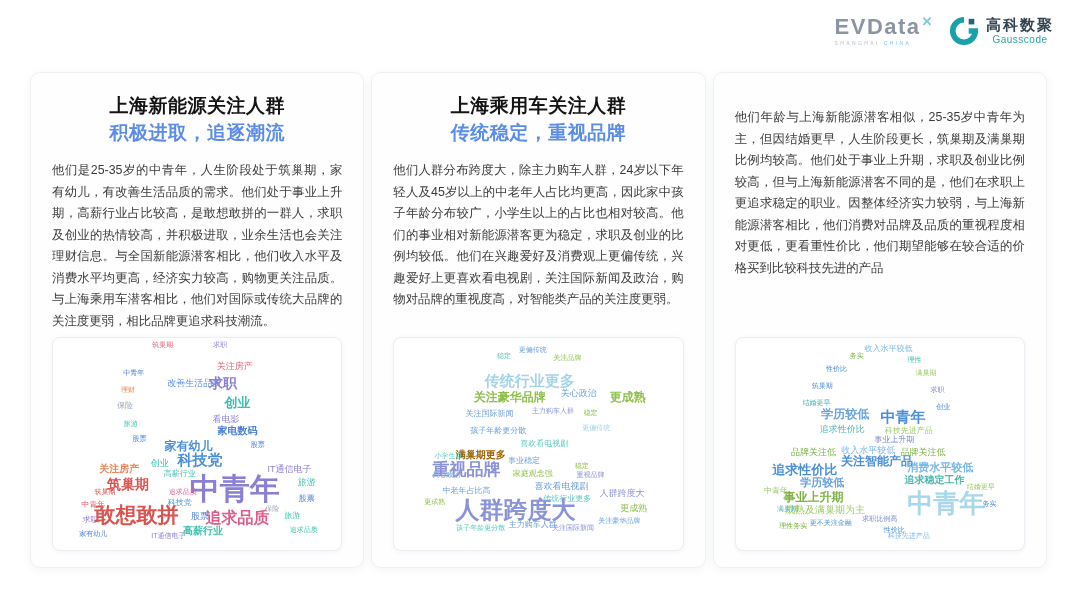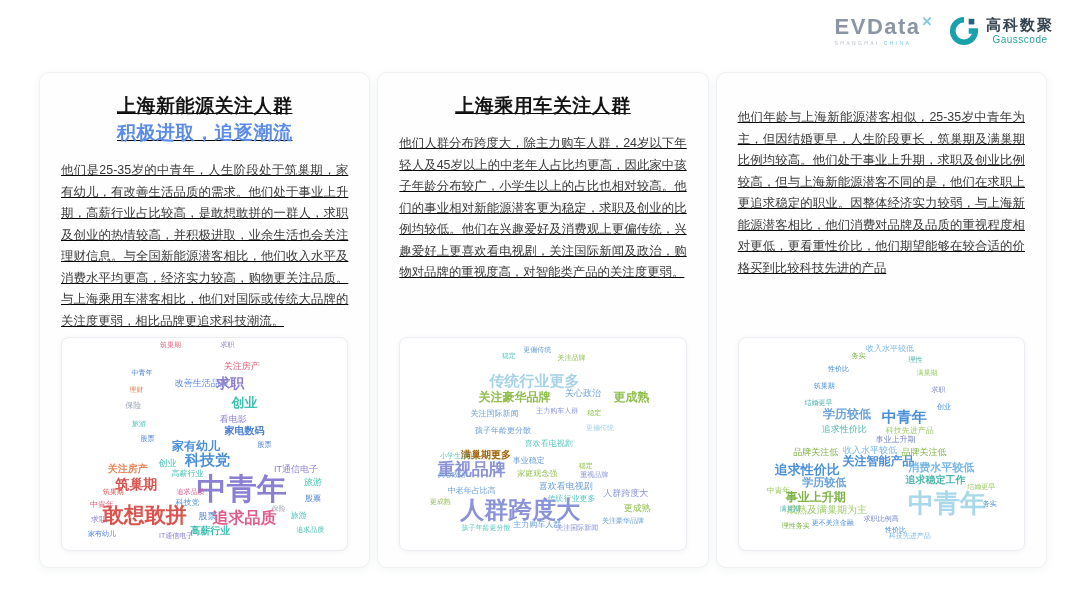--- a/index.html
+++ b/index.html
@@ -13,21 +13,21 @@
   .evdata-word{font-size:22px;font-weight:bold;color:#8b95a3;letter-spacing:1.5px;position:relative;}
   .evdata-mark{color:#7ec8e3;font-size:13px;font-weight:bold;position:relative;top:-8px;left:1px;}
   .evdata-sub{font-size:5px;letter-spacing:2.4px;color:#b7bec7;margin-top:3px;}
   .evdata-sub b{color:#7ec8e3;font-weight:normal;}
   .gc{display:flex;align-items:center;gap:7px;}
   .gc-icon{width:30px;height:30px;}
   .gc-text{display:flex;flex-direction:column;line-height:1.05;text-align:center;}
   .gc-cn{font-size:15px;font-weight:bold;color:#33424e;letter-spacing:2px;}
   .gc-en{font-size:10px;color:#2aa7a3;letter-spacing:.5px;margin-top:2px;}
   
-  .cards{position:absolute;top:72px;left:39px;right:33px;display:flex;gap:7px;text-decoration:underline;}
+  .cards{position:absolute;top:72px;left:30px;right:33px;display:flex;gap:7px;}
   .card{
     flex:1;height:496px;box-sizing:border-box;
     background:#fefefe;border:1px solid #eef0f4;border-radius:10px;
     box-shadow:0 2px 10px rgba(40,60,90,.06);
     padding:20px 21px 16px;display:flex;flex-direction:column;
   }
   .card-title{font-size:19px;font-weight:bold;color:#141414;text-align:center;letter-spacing:.5px;}
   .card-subtitle{font-size:19px;font-weight:bold;color:#5b8ce8;text-align:center;margin-top:1px;letter-spacing:.5px;}
   .card-body{font-size:12.4px;color:#3a3a3a;line-height:1.74;margin-top:14px;text-align:justify;}
   .cloud-panel{
@@ -100,20 +100,21 @@
         <span class="cloud-word" style="left: 44%; top: 78%; font-size: 8px; color: rgb(74, 144, 217); font-weight: normal;">科技党</span>
         <span class="cloud-word" style="left: 45%; top: 72%; font-size: 7px; color: rgb(224, 92, 138); font-weight: normal;">追求品质</span>
         <span class="cloud-word" style="left: 18%; top: 72%; font-size: 7px; color: rgb(217, 83, 79); font-weight: normal;">筑巢期</span>
         <span class="cloud-word" style="left: 40%; top: 93%; font-size: 7px; color: rgb(139, 127, 212); font-weight: normal;">IT通信电子</span>
         <span class="cloud-word" style="left: 87%; top: 90%; font-size: 7px; color: rgb(61, 191, 176); font-weight: normal;">追求品质</span>
       </div>
   </div>
 
   <div class="card">
     <div class="card-title">上海乘用车关注人群</div>
+    <div class="card-subtitle">传统稳定，重视品牌</div>
     <div class="card-body">他们人群分布跨度大，除主力购车人群，24岁以下年轻人及45岁以上的中老年人占比均更高，因此家中孩子年龄分布较广，小学生以上的占比也相对较高。他们的事业相对新能源潜客更为稳定，求职及创业的比例均较低。他们在兴趣爱好及消费观上更偏传统，兴趣爱好上更喜欢看电视剧，关注国际新闻及政治，购物对品牌的重视度高，对智能类产品的关注度更弱。</div>
     <div class="cloud-panel">
         <span class="cloud-word" style="left: 48%; top: 5%; font-size: 7px; color: rgb(107, 159, 216); font-weight: normal;">更偏传统</span>
         <span class="cloud-word" style="left: 60%; top: 9%; font-size: 7px; color: rgb(143, 191, 77); font-weight: normal;">关注品牌</span>
         <span class="cloud-word" style="left: 38%; top: 8%; font-size: 7px; color: rgb(91, 200, 192); font-weight: normal;">稳定</span>
         <span class="cloud-word" style="left: 47%; top: 20%; font-size: 15px; color: rgb(165, 211, 232);">传统行业更多</span>
         <span class="cloud-word" style="left: 64%; top: 26%; font-size: 9px; color: rgb(107, 159, 216); font-weight: normal;">关心政治</span>
         <span class="cloud-word" style="left: 81%; top: 28%; font-size: 12px; color: rgb(143, 191, 77);">更成熟</span>
         <span class="cloud-word" style="left: 40%; top: 28%; font-size: 12px; color: rgb(143, 191, 77);">关注豪华品牌</span>
         <span class="cloud-word" style="left: 33%; top: 36%; font-size: 8px; color: rgb(107, 159, 216); font-weight: normal;">关注国际新闻</span>

